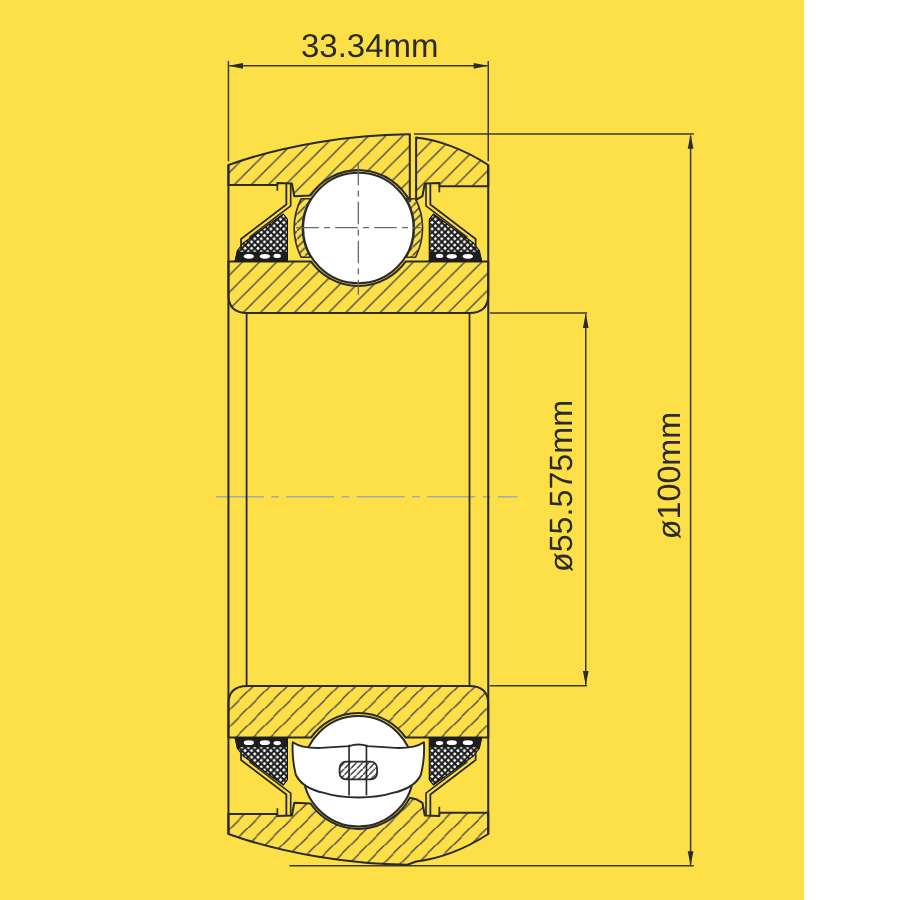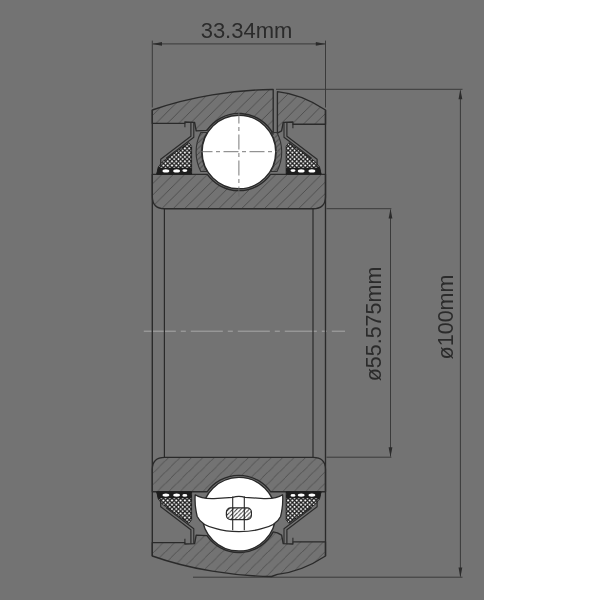--- a/index.html
+++ b/index.html
@@ -1,16 +1,16 @@
 <!DOCTYPE html>
 <html><head>
 <meta charset="utf-8">
 <style>
 html,body{margin:0;padding:0;background:#fff;}
-#wrap{width:484px;height:600px;position:relative;background:#737373;overflow:hidden;}
+#wrap{width:536px;height:600px;position:relative;background:#fde047;overflow:hidden;}
 text{font-family:"Liberation Sans",sans-serif;fill:#2b2b2b;}
 </style>
 </head>
 <body>
 
 <div id="wrap">
 <svg width="600" height="600" viewBox="0 0 600 600">
 <defs>
 
 <pattern id="h45" patternUnits="userSpaceOnUse" width="11.4" height="11.4">

